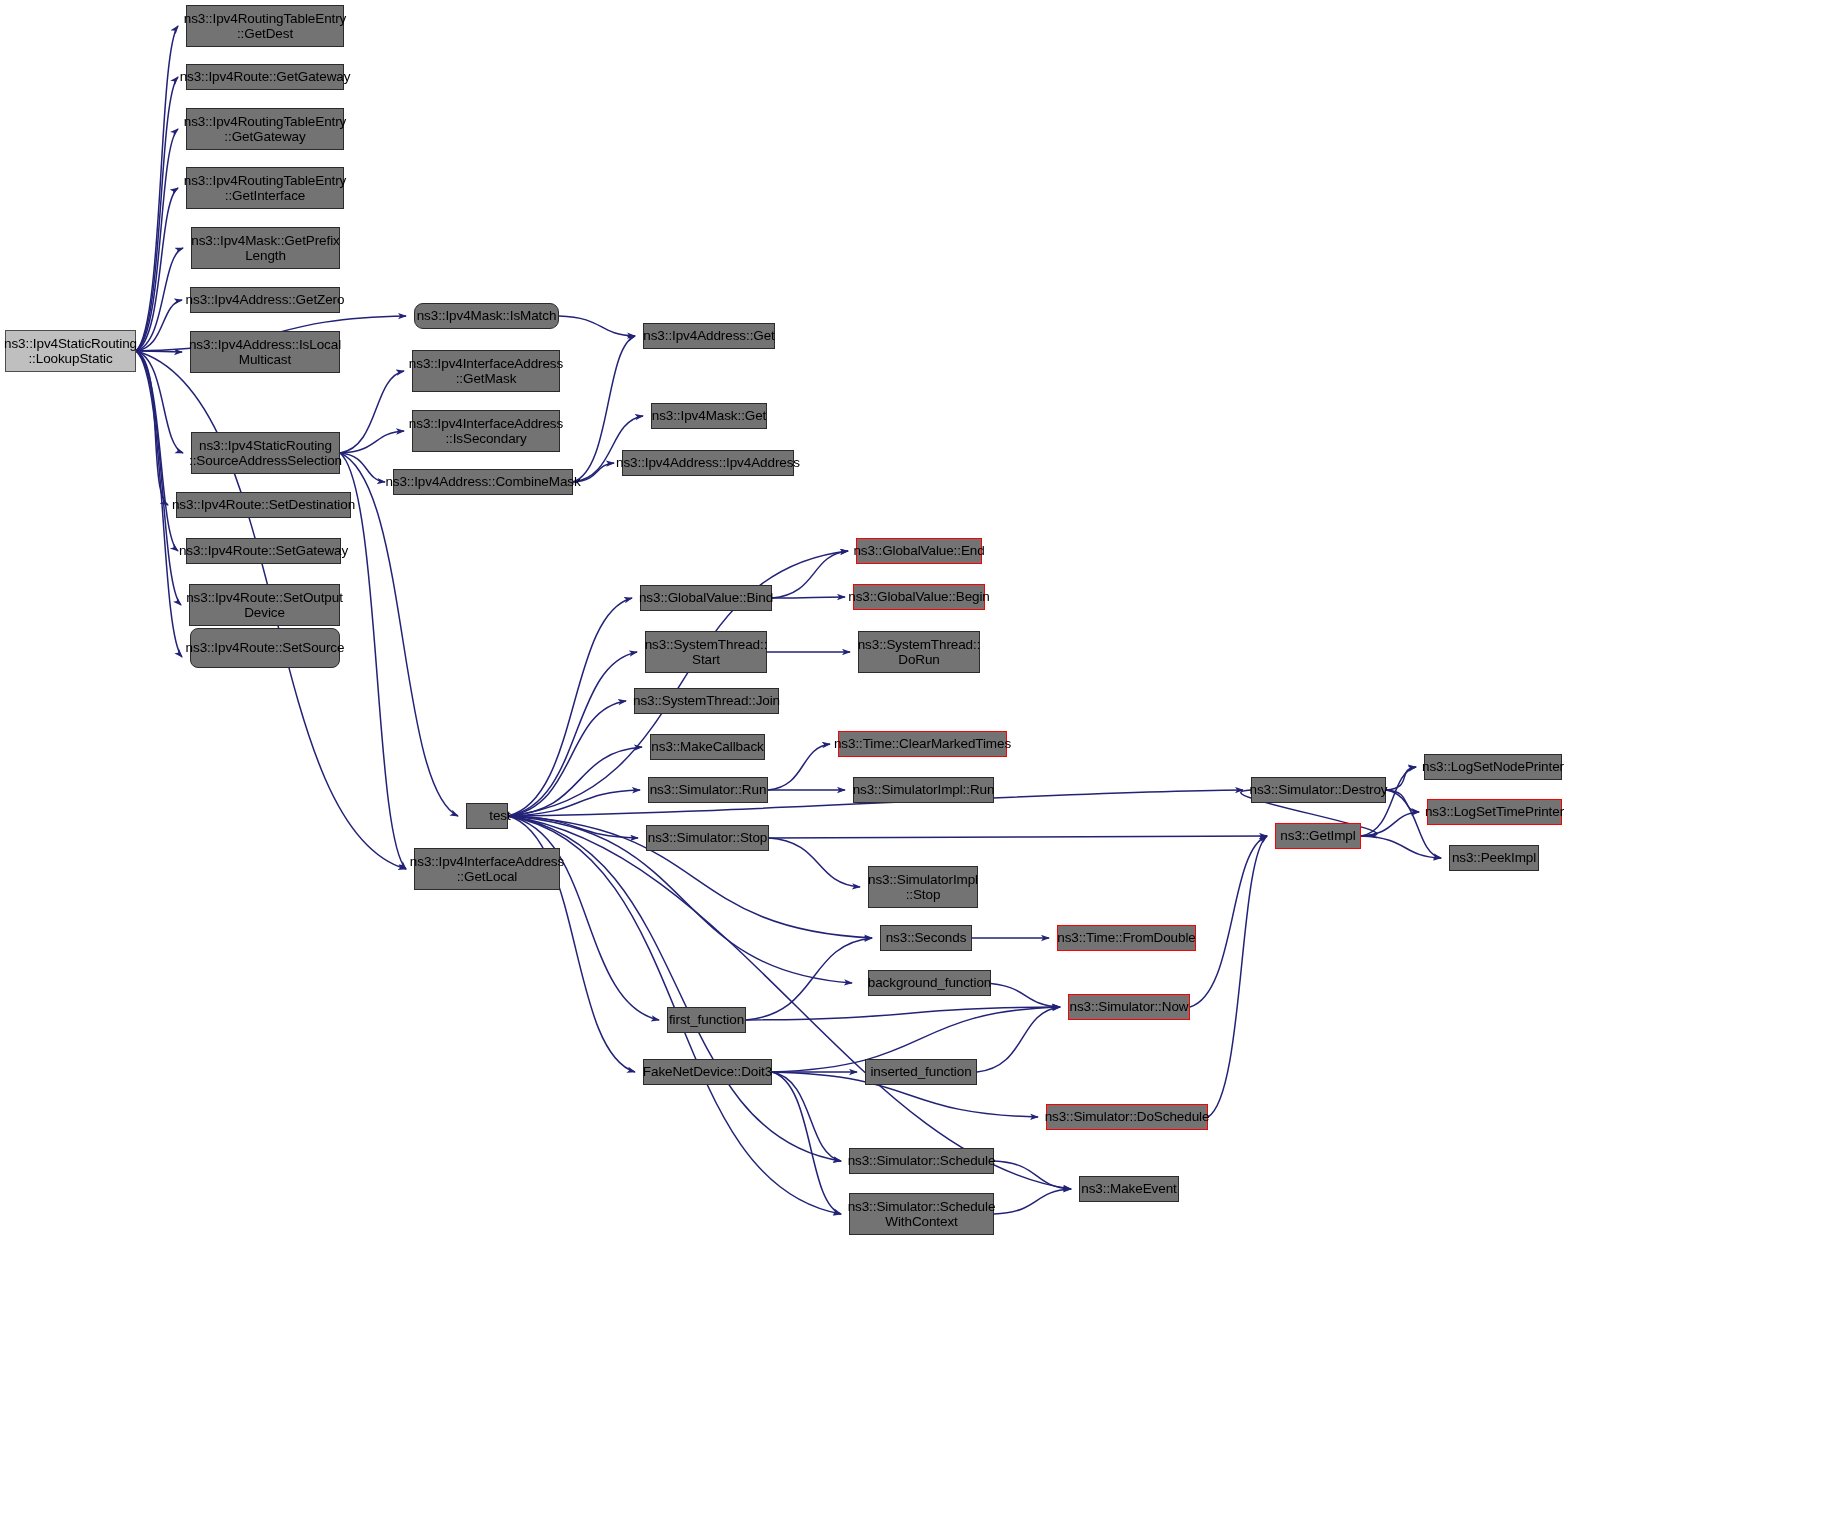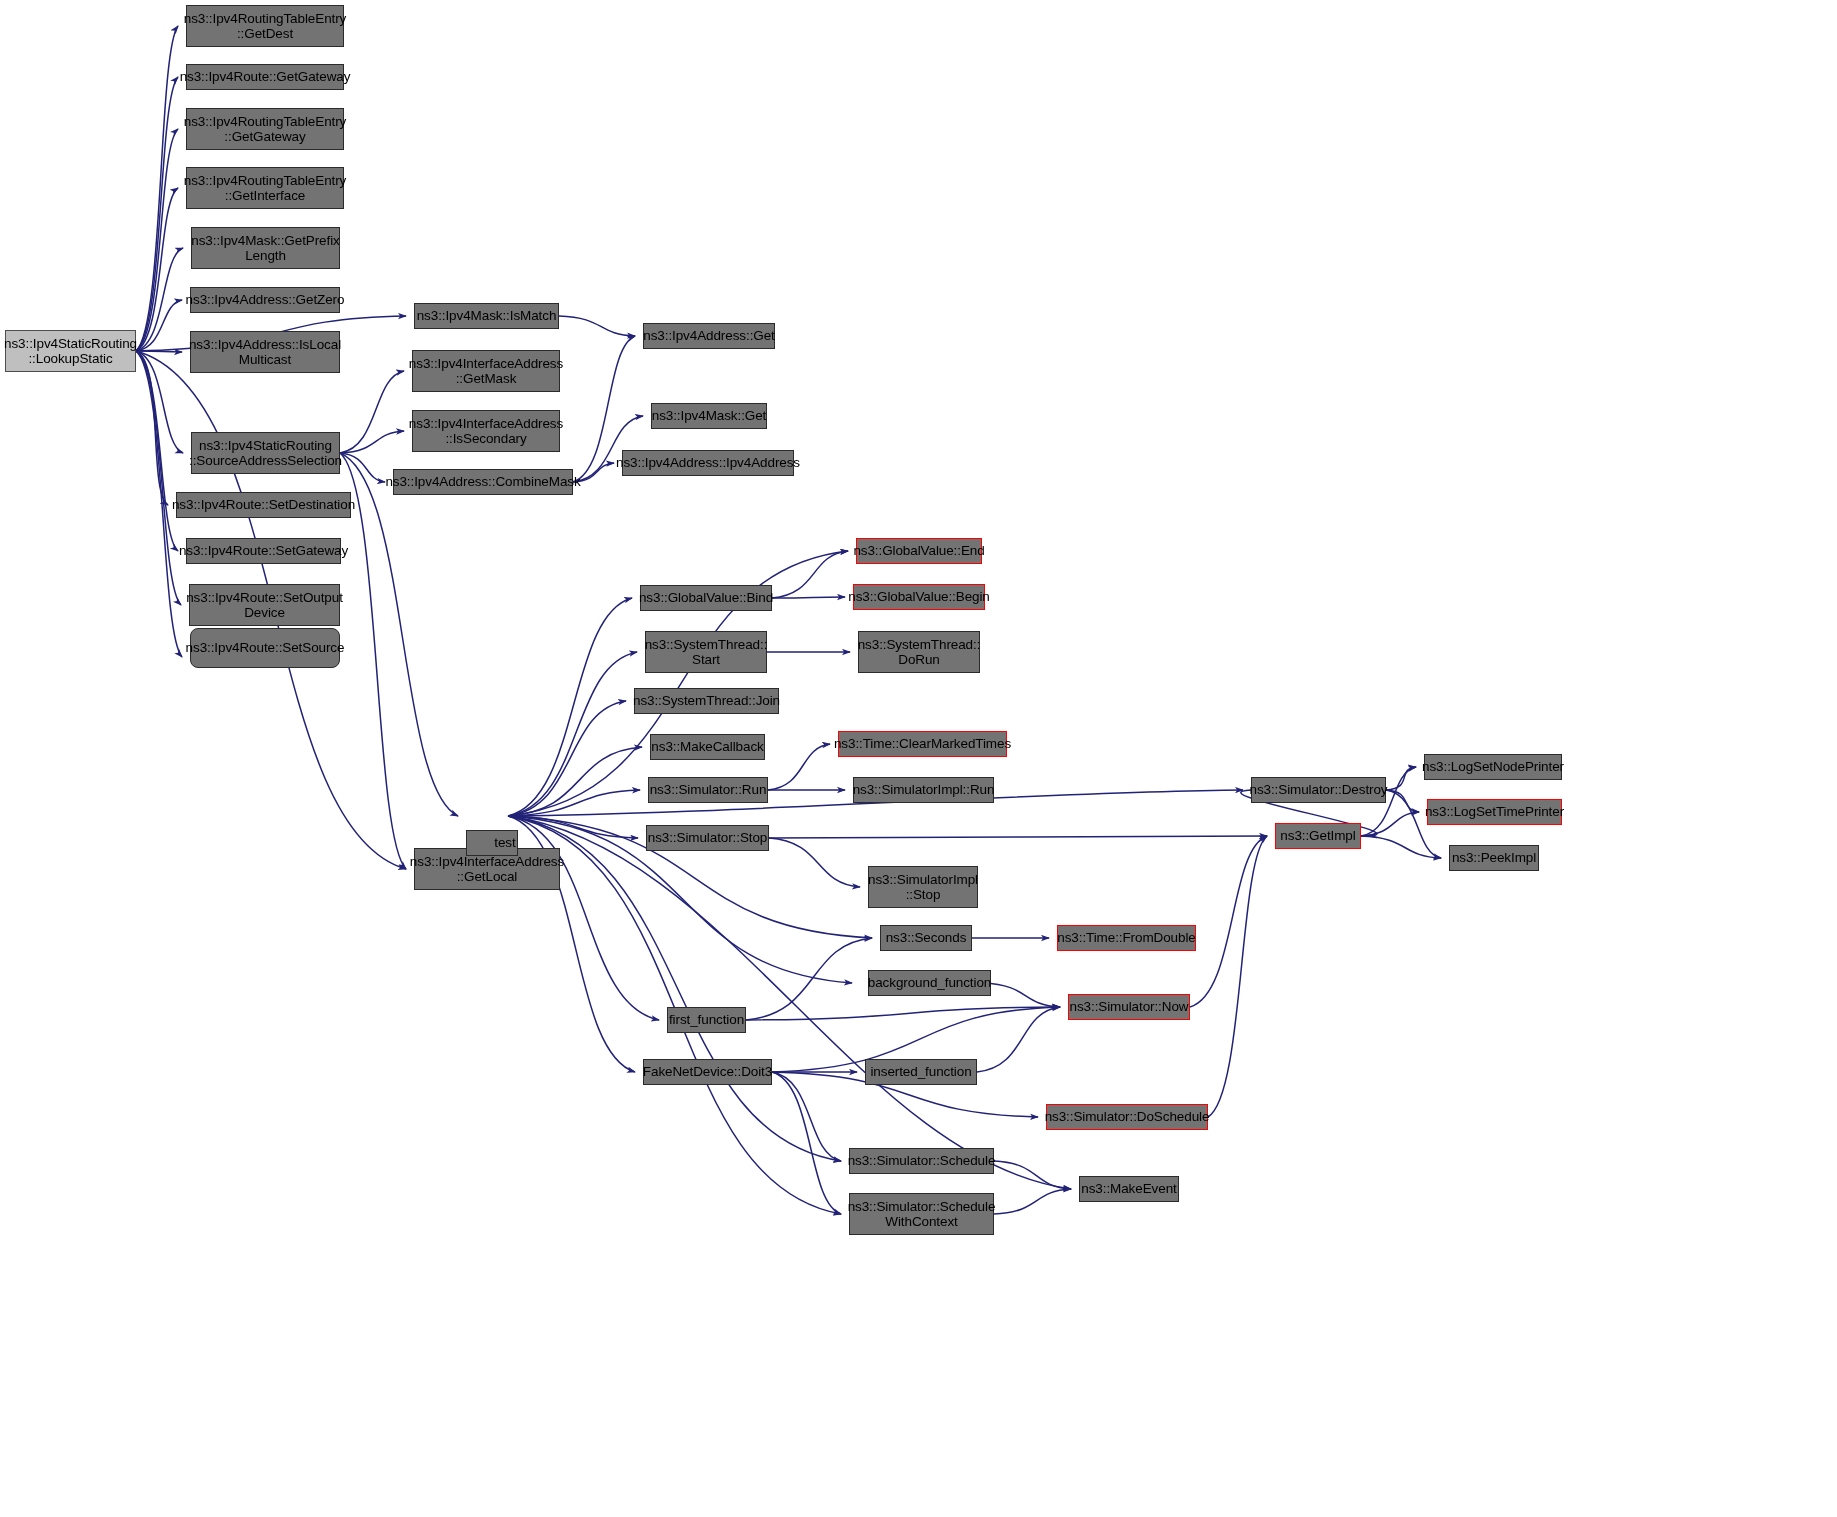--- a/index.html
+++ b/index.html
@@ -133,21 +133,21 @@
       <div class="node" style="left: 186px; top: 538px; width: 155px; height: 26px;">
         <span>ns3::Ipv4Route::SetGateway</span>
       </div>
       <div class="node" style="left: 189px; top: 584px; width: 151px; height: 42px;">
         <span>ns3::Ipv4Route::SetOutput
 Device</span>
       </div>
       <div class="node" style="left: 190px; top: 628px; width: 150px; height: 40px; border-radius: 8px;">
         <span>ns3::Ipv4Route::SetSource</span>
       </div>
-      <div class="node" style="left: 414px; top: 303px; width: 145px; height: 26px;">
+      <div class="node" style="left: 414px; top: 303px; width: 145px; height: 26px; border-radius: 9px;">
         <span>ns3::Ipv4Mask::IsMatch</span>
       </div>
       <div class="node" style="left: 412px; top: 350px; width: 148px; height: 42px;">
         <span>ns3::Ipv4InterfaceAddress
 ::GetMask</span>
       </div>
       <div class="node" style="left: 412px; top: 410px; width: 148px; height: 42px;">
         <span>ns3::Ipv4InterfaceAddress
 ::IsSecondary</span>
       </div>
@@ -160,21 +160,21 @@
       <div class="node" style="left: 651px; top: 403px; width: 116px; height: 26px;">
         <span>ns3::Ipv4Mask::Get</span>
       </div>
       <div class="node" style="left: 622px; top: 450px; width: 172px; height: 26px;">
         <span>ns3::Ipv4Address::Ipv4Address</span>
       </div>
       <div class="node" style="left: 414px; top: 848px; width: 146px; height: 42px;">
         <span>ns3::Ipv4InterfaceAddress
 ::GetLocal</span>
       </div>
-      <div class="node" style="left: 466px; top: 830px; width: 52px; height: 26px; padding-left: 26px;">
+      <div class="node" style="left: 466px; top: 803px; width: 42px; height: 26px; padding-left: 26px;">
         <span>test</span>
       </div>
       <div class="node" style="left: 640px; top: 585px; width: 132px; height: 26px;">
         <span>ns3::GlobalValue::Bind</span>
       </div>
       <div class="node red" style="left: 856px; top: 538px; width: 126px; height: 26px;">
         <span>ns3::GlobalValue::End</span>
       </div>
       <div class="node red" style="left: 853px; top: 584px; width: 132px; height: 26px;">
         <span>ns3::GlobalValue::Begin</span>

